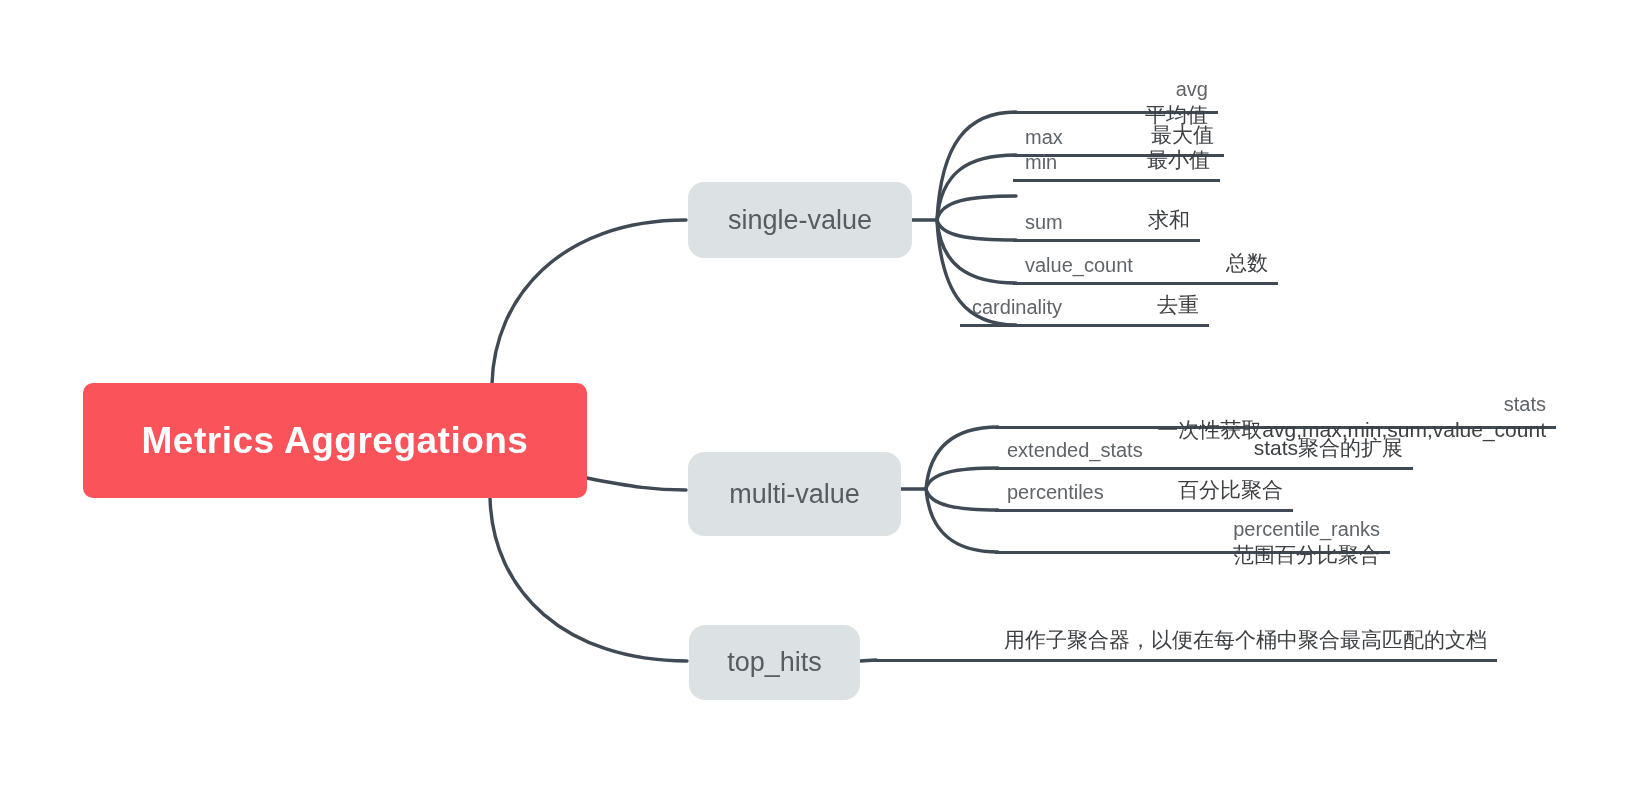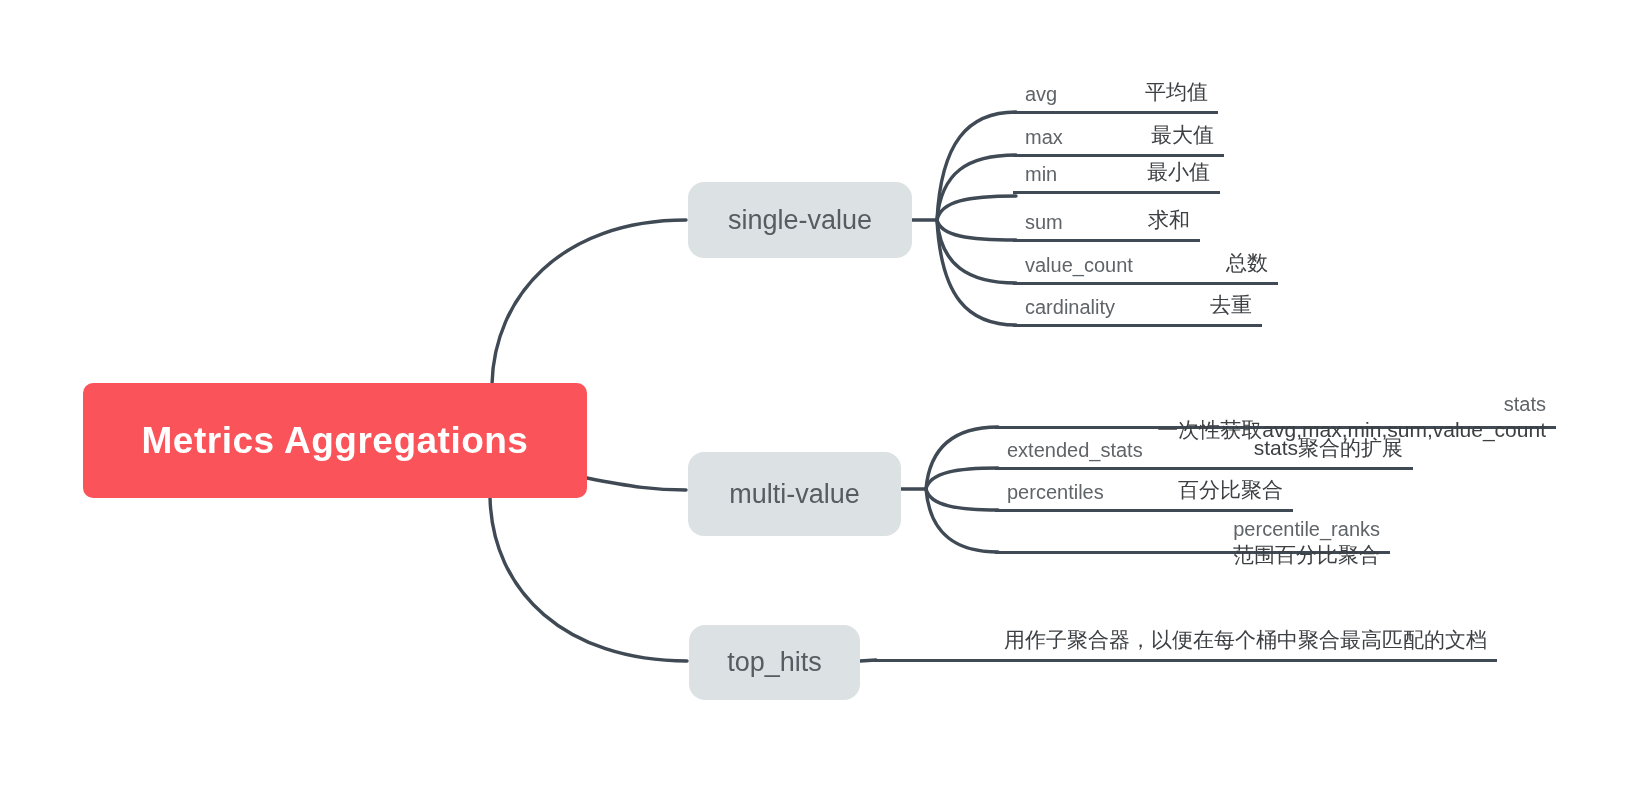--- a/index.html
+++ b/index.html
@@ -113,41 +113,41 @@
   </div>
 
   <div class="node branch" style="left:688px; top:452px; width:213px; height:84px;">
     <span>multi-value</span>
   </div>
 
   <div class="node branch" style="left:689px; top:625px; width:171px; height:75px;">
     <span>top_hits</span>
   </div>
 
-  <div class="leaf" style="left:1013px; top:78px; width:205px;">
+  <div class="leaf" style="left:1013px; top:78px; width:205px;flex-direction:column;">
     <span class="en">avg</span>
     <span class="zh">平均值</span>
   </div>
   <div class="leaf" style="left:1013px; top:121px; width:211px;">
     <span class="en">max</span>
     <span class="zh">最大值</span>
   </div>
-  <div class="leaf" style="left:1013px; top:158px; width:207px;">
+  <div class="leaf" style="left:1013px; top:146px; width:207px;">
     <span class="en">min</span>
     <span class="zh">最小值</span>
   </div>
   <div class="leaf" style="left:1013px; top:206px; width:187px;text-align:right;">
     <span class="en">sum</span>
     <span class="zh">求和</span>
   </div>
   <div class="leaf" style="left:1013px; top:249px; width:265px;">
     <span class="en">value_count</span>
     <span class="zh">总数</span>
   </div>
-  <div class="leaf" style="left:1013px; top:291px; width:249px;gap:20px;">
+  <div class="leaf" style="left:960px; top:291px; width:249px;gap:20px;">
     <span class="en">cardinality</span>
     <span class="zh">去重</span>
   </div>
 
   <div class="leaf" style="left:995px; top:393px; width:561px;flex-direction:column;">
     <span class="en">stats</span>
     <span class="zh">一次性获取avg,max,min,sum,value_count</span>
   </div>
   <div class="leaf" style="left:995px; top:434px; width:418px;">
     <span class="en">extended_stats</span>

